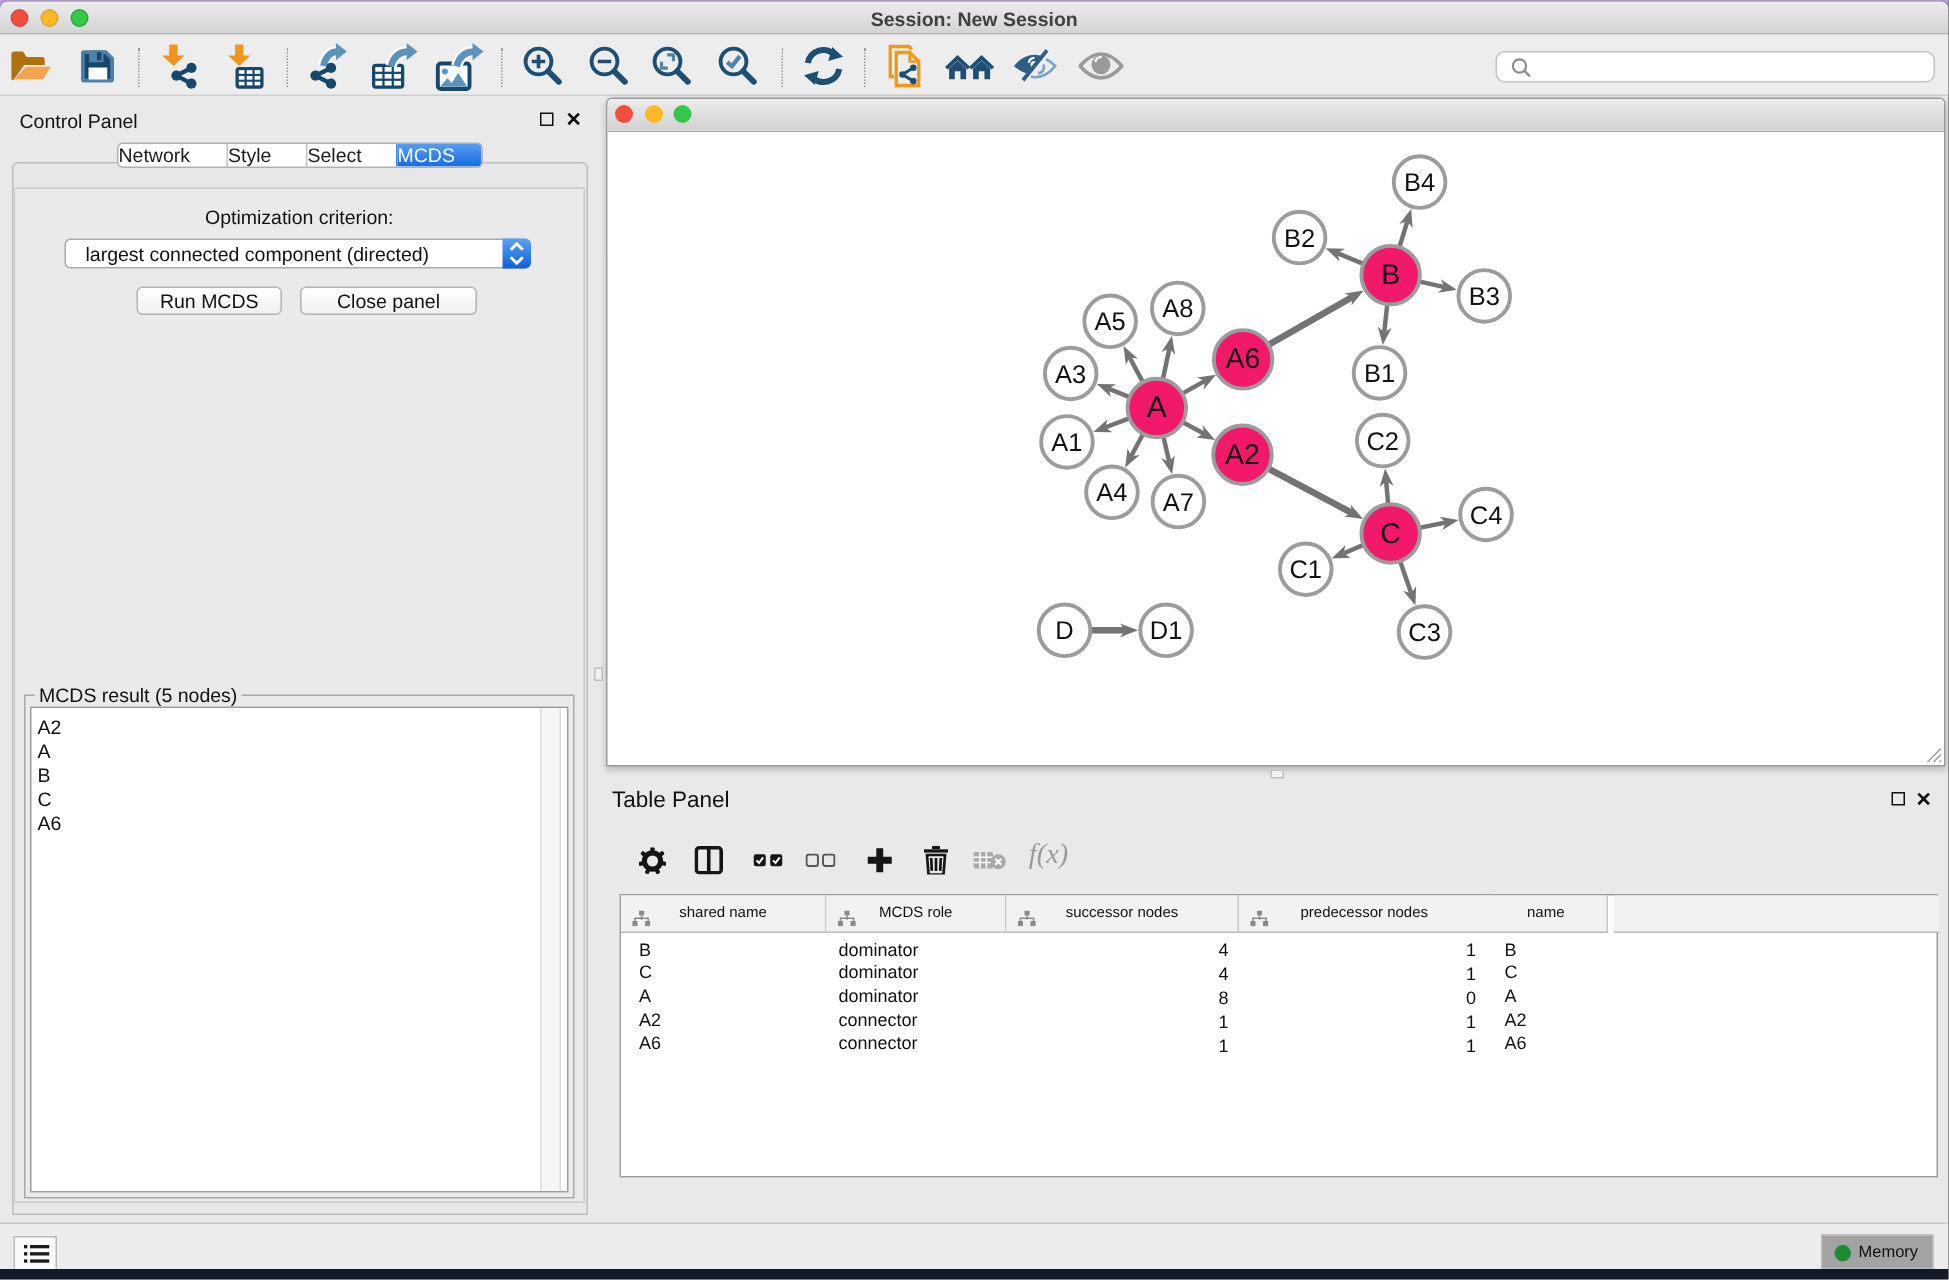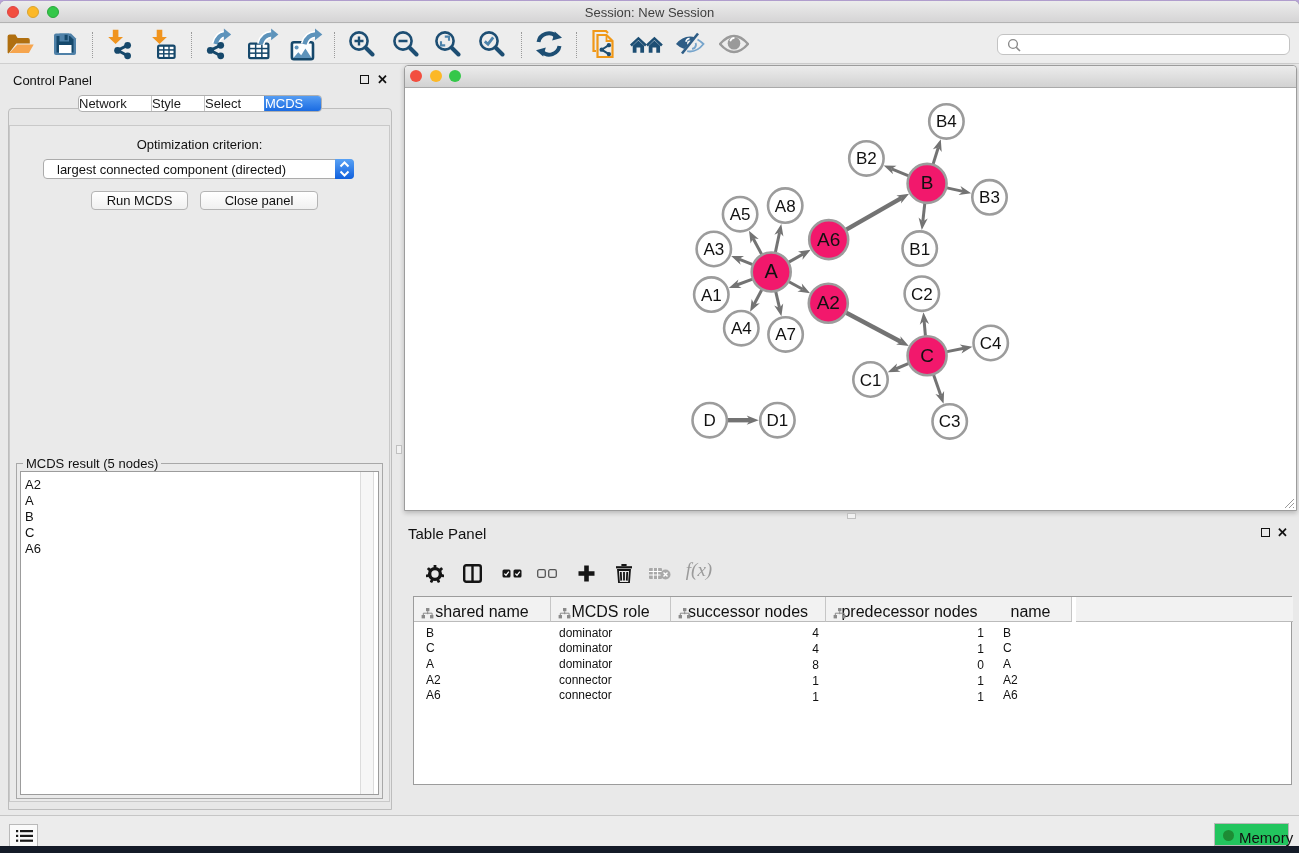--- a/index.html
+++ b/index.html
@@ -1,21 +1,21 @@
 <!DOCTYPE html>
 <html><head>
 <meta charset="utf-8">
 <style>
 * { margin:0; padding:0; box-sizing:border-box; }
 html,body { width:1299px; height:853px; overflow:hidden; font-family:"Liberation Sans", sans-serif; }
 body { background:#141b28; position:relative; }
 #desktop-top { position:absolute; left:0; top:0; width:1299px; height:8px; background:#b8a4d6; }
 #app { position:absolute; left:0; top:1px; width:1299px; height:845px; background:#e9e9e9; border-radius:5px 5px 0 0; overflow:hidden; box-shadow:0 0 1px rgba(0,0,0,.4); }
 
-#titlebar { position:absolute; left:0; top:0; width:100%; height:22px; background:linear-gradient(#ececec,#d5d4d5); border-bottom:1px solid #b3b3b3; border-radius:5px 5px 0 0; }
+#titlebar { position:absolute; left:0; top:0; width:100%; height:22px; background:linear-gradient(#ececec,#d5d4d5); border-bottom:1px solid #b3b3b3; border-radius:5px 5px 0 0;font-weight:bold; }
 #titlebar .title { position:absolute; left:0; right:0; top:4px; text-align:center; font-size:13px; color:#404040; }
 .tl { position:absolute; top:5px; width:12px; height:12px; border-radius:50%; }
 #titlebar .r { left:7px;  background:#f24e3f; border:0.5px solid #d44; }
 #titlebar .y { left:27px; background:#fcb827; border:0.5px solid #d9a32f; }
 #titlebar .g { left:47px; background:#34c749; border:0.5px solid #2aa63c; }
 
 #toolbar { position:absolute; left:0; top:23px; width:100%; height:40px; background:#ededed; border-bottom:1px solid #cfcfcf; }
 .tbi { position:absolute; top:29px; }
 .tbsep { position:absolute; top:31px; height:26px; width:0; border-left:1px dotted #9a9a9a; }
 #searchbox { position:absolute; left:997px; top:10px; width:293px; height:21px; background:#fff; border:1px solid #c3c3c3; border-radius:6px; }
@@ -51,31 +51,31 @@
 #netwin .tb { position:absolute; left:0; top:0; width:100%; height:22px; background:linear-gradient(#ececec,#d2d2d2); border-bottom:1px solid #aaa; border-radius:4px 4px 0 0; }
 #netwin .tb .title { position:absolute; left:0; right:0; top:4px; text-align:center; font-size:13px; color:#333; }
 #netwin .tb .tl { top:4px; } #netwin .r { left:5px; background:#f24e3f; }
 #netwin .y { left:25px; background:#fcb827; }
 #netwin .g { left:44px; background:#34c749; }
 #graph { position:absolute; left:0; top:22px; }
 #tp-title { position:absolute; left:408px; top:524px; font-size:15px; color:#111; }
 #tp-toolbar { position:absolute; left:14px; top:552px; width:878px; height:40px; }
 #tbl { position:absolute; left:413px; top:595px; width:879px; height:189px; background:#fff; border:1px solid #9c9c9c; }
 .th { position:absolute; top:0; height:25px; background:#f2f2f2; border-bottom:1px solid #bbb; border-right:1px solid #c6c6c6; }
-.th span { position:absolute; left:0; right:0; top:6px; text-align:center; font-size:16px; color:#111; }
+.th span { position:absolute; left:0; right:0; top:6px; text-align:center; font-size:10px; color:#111; }
 .td { position:absolute; font-size:12px; color:#111; }
 
 #tbl-tabs { left:672px; top:790px; height:19px; }
 #tbl-tabs div { line-height:17px; }
 #tbl-tabs div:nth-child(1){width:92px;} #tbl-tabs div:nth-child(2){width:89px;}
 #tbl-tabs div:nth-child(3){width:114px;} #tbl-tabs div:nth-child(4){width:62px;}
 
 #statusbar { position:absolute; left:0; top:814px; width:1299px; height:31px; background:#ececec; border-top:1px solid #c6c6c6; }
 #sb-listbtn { position:absolute; left:9px; top:8px; width:29px; height:23px; background:#fafafa; border:1px solid #b9b9b9; }
-#sb-mem { position:absolute; right:10px; top:7px; width:75px; height:23px; background:#22c55e; border:1px solid #b9b9b9; font-size:15px; color:#111; }
+#sb-mem { position:absolute; right:10px; top:7px; width:75px; height:23px; background:#a3a3a3; border:1px solid #b9b9b9; font-size:11px; color:#111; }
 #sb-mem .dot { position:absolute; left:8px; top:6px; width:11px; height:11px; border-radius:50%; background:#1d8c34; }
 #sb-mem .lbl { position:absolute; left:24px; top:5px; }
 </style>
 </head>
 <body>
 <div id="desktop-top"></div>
 <div id="app">
   <div id="titlebar">
     <div class="tl r"></div>
       <div class="tl y"></div>

